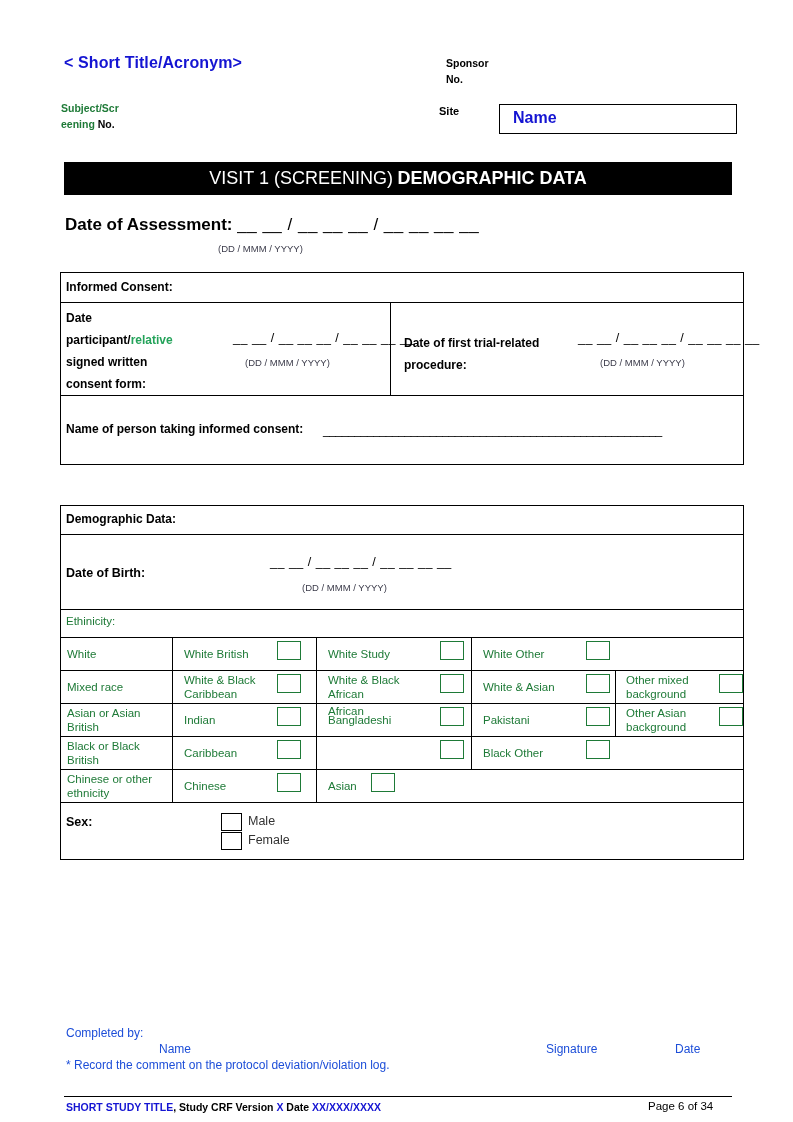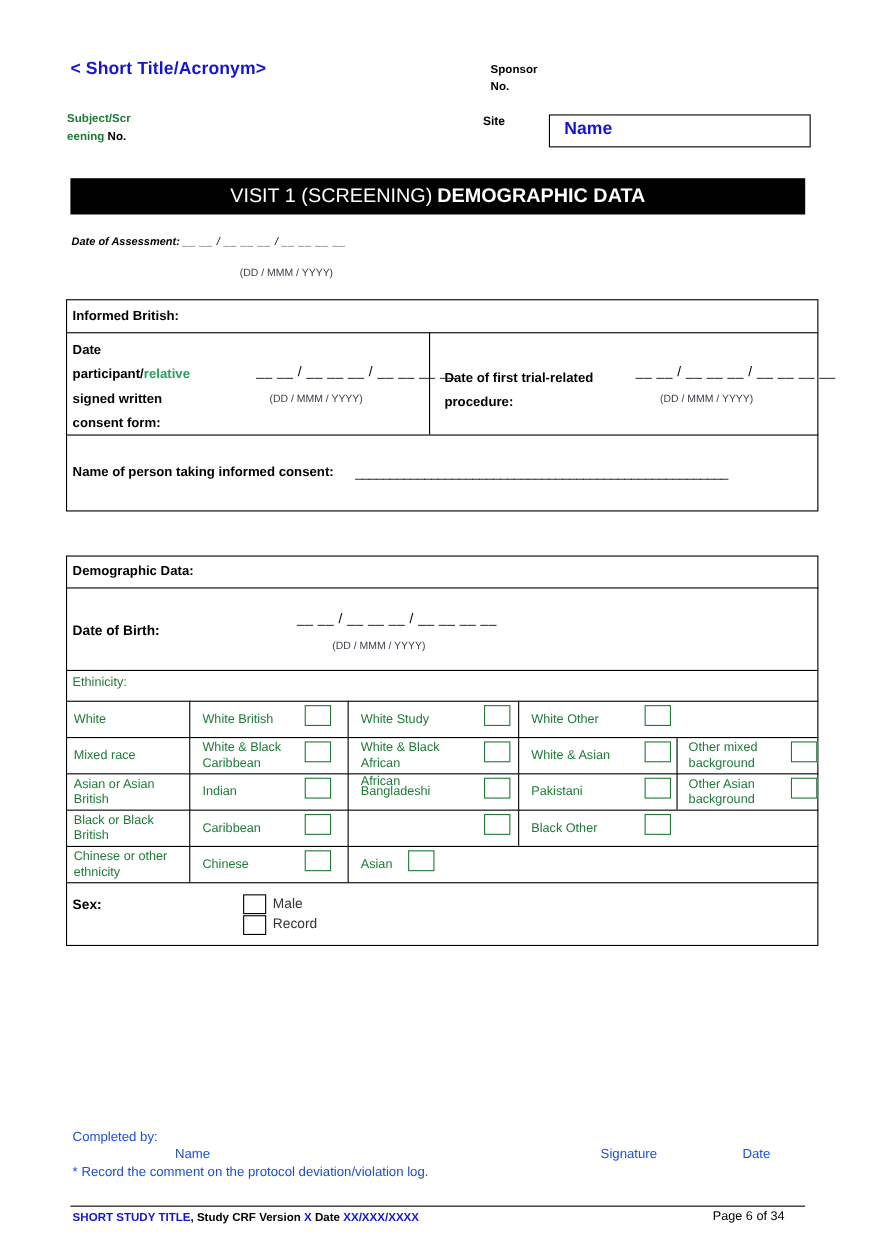--- a/index.html
+++ b/index.html
@@ -91,23 +91,22 @@
     white-space: nowrap;
   }
   .title-banner .t1 { font-size: 18px; font-weight: normal; }
   .title-banner .t2 { font-size: 18px; font-weight: bold; }
 
   
   .doa {
     position: absolute;
     left: 65px;
     top: 215px;
-    font-size: 10px;
-    font-weight: bold;
-    font-style: italic;
+    font-size: 17px;
+    font-weight: bold;
   }
   .doa .blanks {
     font-weight: normal;
     letter-spacing: 0.5px;
   }
   .doa-fmt {
     position: absolute;
     left: 218px;
     top: 243px;
     font-size: 9.5px;
@@ -235,21 +234,21 @@
   <div class="doa-fmt">(DD /  MMM / YYYY)</div>
 
   <div class="box" style="left:60px; top:272px; width:684px; height:193px;"></div>
 
   <div class="hline" style="left:60px; top:302px; width:684px;"></div>
 
   <div class="hline" style="left:60px; top:395px; width:684px;"></div>
 
   <div class="vline" style="left:390px; top:302px; height:93px;"></div>
 
-  <div class="lbl-bold" style="left:66px; top:280px;">Informed British:</div>
+  <div class="lbl-bold" style="left:66px; top:280px;">Informed Consent:</div>
 
   <div class="ic-date-label">
     <span>Date</span><br>
     <span>participant/</span><span class="rel">relative</span><br>
     <span>signed written</span><br>
     <span>consent form:</span>
   </div>
 
   <div class="lbl-bold blank-line" style="left:233px; top:331px; font-weight:normal; font-size:12.5px;">__ __ / __ __ __ / __ __ __ __</div>
   <div class="lbl-small" style="left:245px; top:357px;">(DD /   MMM  / YYYY)</div>
@@ -331,21 +330,21 @@
   <div class="eth-cell" style="left:61px; top:770px; width:110px; height:32px;">Chinese or other ethnicity</div>
   <div class="eth-cell" style="left:178px; top:770px; width:95px; height:32px;">Chinese</div>
   <div class="chk" style="left:277px; top:773px; width:24px; height:19px;"></div>
   <div class="eth-cell" style="left:322px; top:770px; width:48px; height:32px;">Asian</div>
   <div class="chk" style="left:371px; top:773px; width:24px; height:19px;"></div>
 
   <div class="lbl-bold" style="left:66px; top:815px; font-size:12.5px;">Sex:</div>
   <div class="chk-black" style="left:221px; top:813px; width:21px; height:18px;"></div>
   <div style="position:absolute; left:248px; top:814px; font-size:12.5px; color:#333333;">Male</div>
   <div class="chk-black" style="left:221px; top:832px; width:21px; height:18px;"></div>
-  <div style="position:absolute; left:248px; top:833px; font-size:12.5px; color:#333333;">Record</div>
+  <div style="position:absolute; left:248px; top:833px; font-size:12.5px; color:#333333;">Female</div>
 
   <div class="foot-txt" style="left:66px; top:1026px;">Completed by:</div>
   <div class="foot-txt" style="left:159px; top:1042px;">Name</div>
   <div class="foot-txt" style="left:546px; top:1042px;">Signature</div>
   <div class="foot-txt" style="left:675px; top:1042px;">Date</div>
   <div class="foot-txt" style="left:66px; top:1058px;">* Record the comment on the protocol deviation/violation log.</div>
 
   <div class="foot-rule"></div>
 
   <div class="foot-study">

